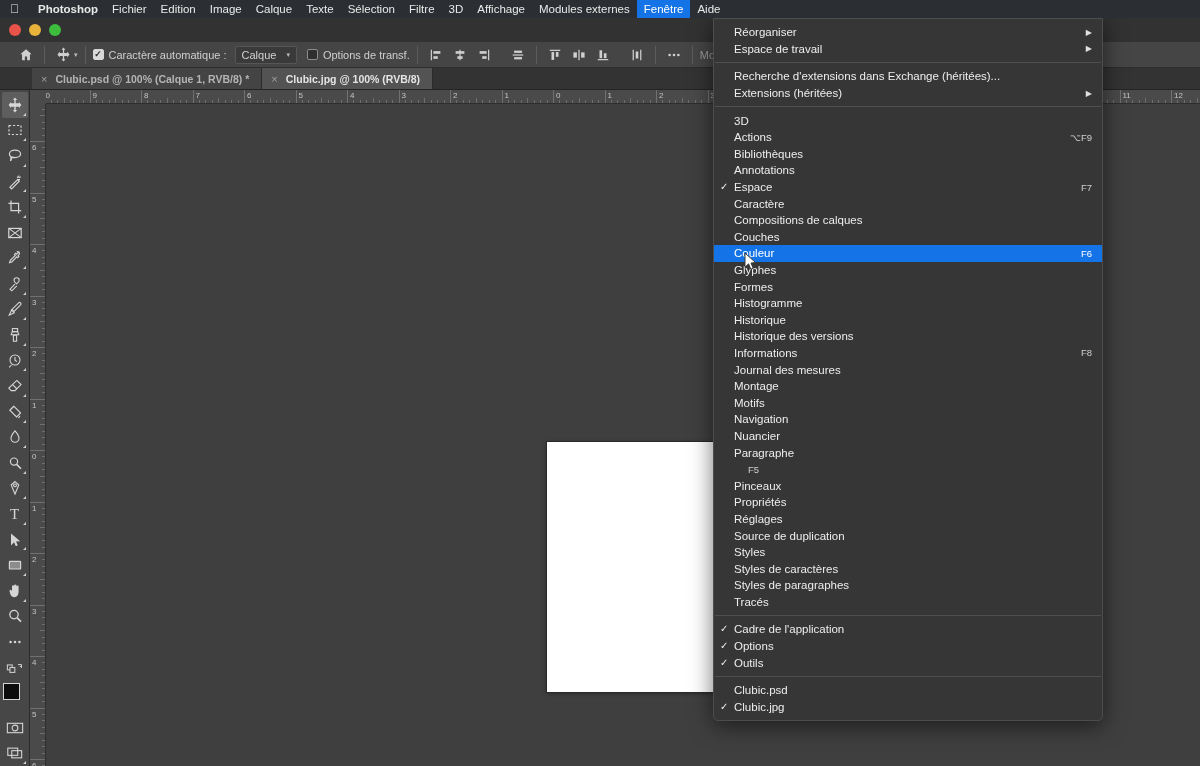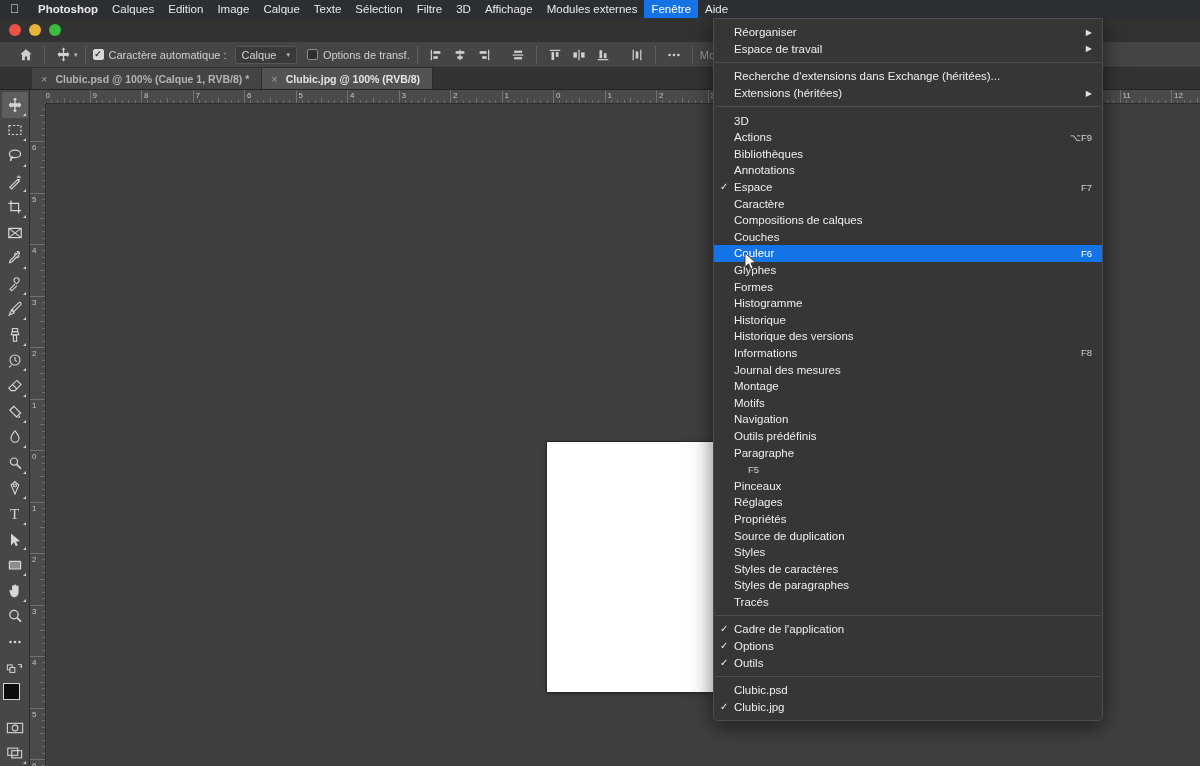--- a/index.html
+++ b/index.html
@@ -219,21 +219,21 @@
 </style>
 </head>
 <body>
 
 <div id="app">
 
   <div class="macbar">
     <span class="apple"></span>
     <div id="macbar-items" style="display:flex;align-items:center;">
         <span class="mi bold">Photoshop</span>
-        <span class="mi">Calques</span>
+        <span class="mi">Fichier</span>
         <span class="mi">Edition</span>
         <span class="mi">Image</span>
         <span class="mi">Calque</span>
         <span class="mi">Texte</span>
         <span class="mi">Sélection</span>
         <span class="mi">Filtre</span>
         <span class="mi">3D</span>
         <span class="mi">Affichage</span>
         <span class="mi">Modules externes</span>
         <span class="mi active">Fenêtre</span>
@@ -978,41 +978,41 @@
       <div class="mrow">
         <span class="mcheck"></span>
         <span class="mlabel">Motifs</span>
       </div>
       <div class="mrow">
         <span class="mcheck"></span>
         <span class="mlabel">Navigation</span>
       </div>
       <div class="mrow">
         <span class="mcheck"></span>
-        <span class="mlabel">Outils prédéfinis</span>
+        <span class="mlabel">Nuancier</span>
       </div>
       <div class="mrow">
         <span class="mcheck"></span>
         <span class="mlabel">Paragraphe</span>
       </div>
       <div class="mrow">
         <span class="mcheck"></span>
         <span class="mkey">F5</span>
       </div>
       <div class="mrow">
         <span class="mcheck"></span>
         <span class="mlabel">Pinceaux</span>
       </div>
       <div class="mrow">
         <span class="mcheck"></span>
+        <span class="mlabel">Propriétés</span>
+      </div>
+      <div class="mrow">
+        <span class="mcheck"></span>
         <span class="mlabel">Réglages</span>
-      </div>
-      <div class="mrow">
-        <span class="mcheck"></span>
-        <span class="mlabel">Propriétés</span>
       </div>
       <div class="mrow">
         <span class="mcheck"></span>
         <span class="mlabel">Source de duplication</span>
       </div>
       <div class="mrow">
         <span class="mcheck"></span>
         <span class="mlabel">Styles</span>
       </div>
       <div class="mrow">

